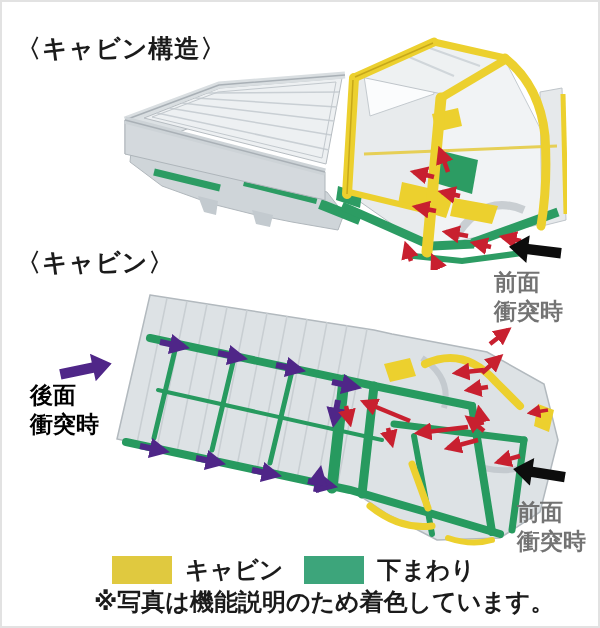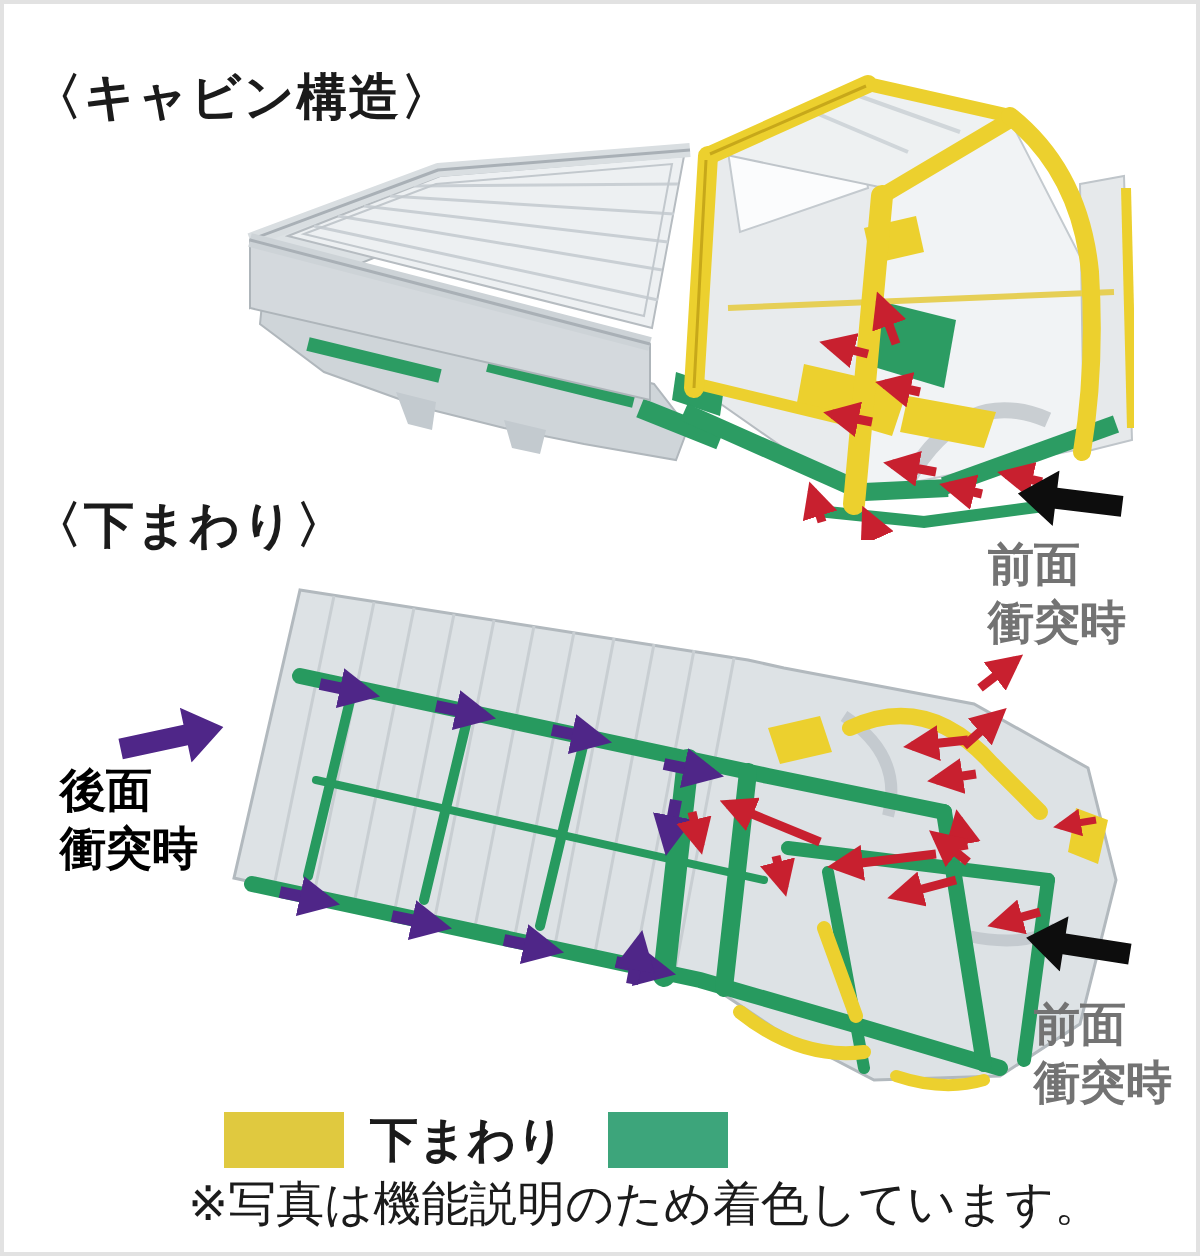--- a/index.html
+++ b/index.html
@@ -18,21 +18,21 @@
   .ann-front-bottom{left:515px;top:496px;}
   .ann-rear{left:28px;top:379px;color:#000000;}
   .big-arrow{position:absolute;line-height:0;}
   .ba-top{left:505px;top:234px;transform:rotate(7deg);}
   .ba-bottom{left:510px;top:457px;transform:rotate(9deg);}
   .ba-rear{left:56px;top:353px;transform:rotate(-12deg);}
   .legend{position:absolute;left:110px;top:552px;display:flex;align-items:center;}
   .swatch{width:60px;height:28px;flex:0 0 auto;}
   .leg-label{font-size:24px;font-weight:600;margin-left:13px;white-space:nowrap;}
   .leg-gap{width:21px;flex:0 0 auto;}
-  .footnote{position:absolute;left:92px;top:584px;font-size:24px;font-weight:400;white-space:nowrap;}
+  .footnote{position:absolute;left:92px;top:584px;font-size:24px;font-weight:700;white-space:nowrap;}
 </style>
 </head>
 <body>
 
 <div class="page">
 
   <h2 class="h h1">〈キャビン構造〉</h2>
 
   <div class="fig fig-top">
     <svg width="465" height="256" viewBox="0 0 465 256">
@@ -112,21 +112,21 @@
   </div>
 
   <div class="big-arrow ba-top">
     <svg width="56" height="28" viewBox="0 0 60 32">
         <polygon points="0,16 22,0 22,10 60,10 60,22 22,22 22,32" fill="#0d0d0d"></polygon>
       </svg>
   </div>
   <div class="ann ann-front-top">前面
 衝突時</div>
 
-  <h2 class="h h2">〈下まわり〉</h2>
+  <h2 class="h h2">〈キャビン〉</h2>
 
   <div class="fig fig-bottom">
     <svg width="480" height="272" viewBox="0 0 480 272">
       <defs>
         <marker id="rh2" viewBox="0 0 4 4" markerWidth="4" markerHeight="4" refX="3" refY="2" orient="auto" markerUnits="strokeWidth">
           <path d="M0,0L4,2L0,4Z" fill="#c8202f"></path>
         </marker>
         <marker id="ph2" viewBox="0 0 4 4" markerWidth="3.4" markerHeight="3.4" refX="2.8" refY="2" orient="auto" markerUnits="strokeWidth">
           <path d="M0,0L4,2L0,4Z" fill="#4f2688"></path>
         </marker>
@@ -205,20 +205,21 @@
   <div class="big-arrow ba-bottom">
     <svg width="54" height="28" viewBox="0 0 60 32">
         <polygon points="0,16 22,0 22,10 60,10 60,22 22,22 22,32" fill="#0d0d0d"></polygon>
       </svg>
   </div>
   <div class="ann ann-front-bottom">前面
 衝突時</div>
 
   <div class="legend">
     <span class="swatch" style="background: rgb(224, 201, 63);"></span>
-    <span class="leg-label">下まわり</span>
+    <span class="leg-label">キャビン</span>
     <span class="leg-gap"></span>
     <span class="swatch" style="background: rgb(61, 165, 123);"></span>
+    <span class="leg-label">下まわり</span>
   </div>
 
   <div class="footnote">※写真は機能説明のため着色しています。</div>
 
 </div>
 
 </body></html>

